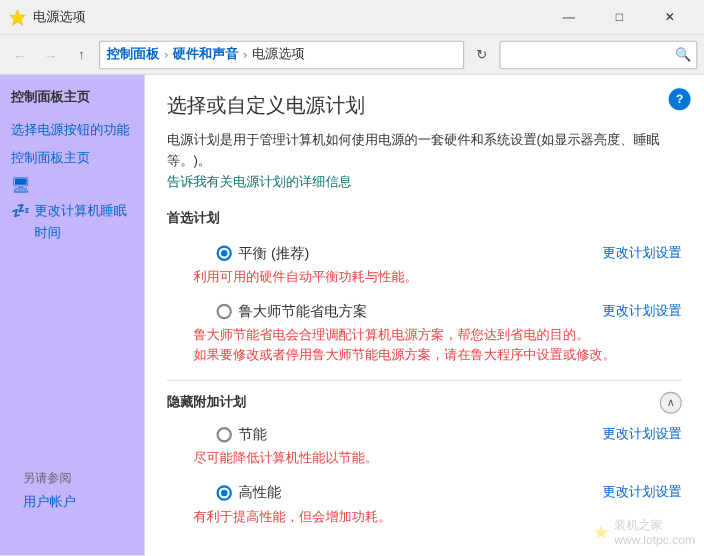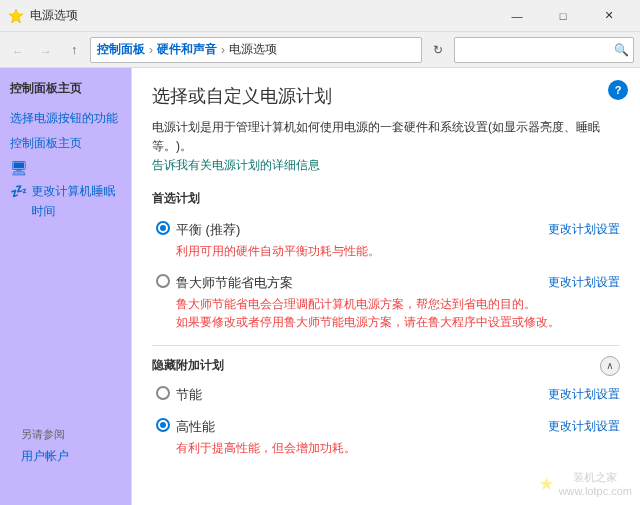--- a/index.html
+++ b/index.html
@@ -224,25 +224,26 @@
       padding: 0 0 0 4px;
     }
     .plan-radio-row {
       display: flex;
       align-items: center;
       justify-content: space-between;
       margin-bottom: 3px;
     }
     .plan-radio-label {
       display: flex;
-      align-items: flex-start;
+      align-items: center;
       gap: 6px;
       font-size: 13px;
       color: #333;
       cursor: pointer;
+      margin-left: 41px;
     }
     .plan-radio {
       width: 14px;
       height: 14px;
       border-radius: 50%;
       border: 2px solid #888;
       display: flex;
       align-items: center;
       justify-content: center;
       flex-shrink: 0;
@@ -330,21 +331,20 @@
       align-items: center;
       gap: 4px;
     }
     .watermark-star {
       color: #ffd700;
       font-size: 18px;
     }
     .watermark-text {
       font-size: 11px;
       color: #888;
-      text-align: center;
     }
 
     
     .content::-webkit-scrollbar { width: 8px; }
     .content::-webkit-scrollbar-track { background: #f0f0f0; }
     .content::-webkit-scrollbar-thumb { background: #ccc; border-radius: 4px; }
   </style>
 </head>
 <body>
 
@@ -447,20 +447,21 @@
     </div>
 
     <div class="plan-item">
       <div class="plan-radio-row">
         <label class="plan-radio-label">
           <div class="plan-radio"></div>
           <span>节能</span>
         </label>
         <a class="plan-link">更改计划设置</a>
       </div>
+      <div class="plan-desc">尽可能降低计算机性能以节能。</div>
     </div>
 
     <div class="plan-item">
       <div class="plan-radio-row">
         <label class="plan-radio-label">
           <div class="plan-radio selected"></div>
           <span>高性能</span>
         </label>
         <a class="plan-link">更改计划设置</a>
       </div>

